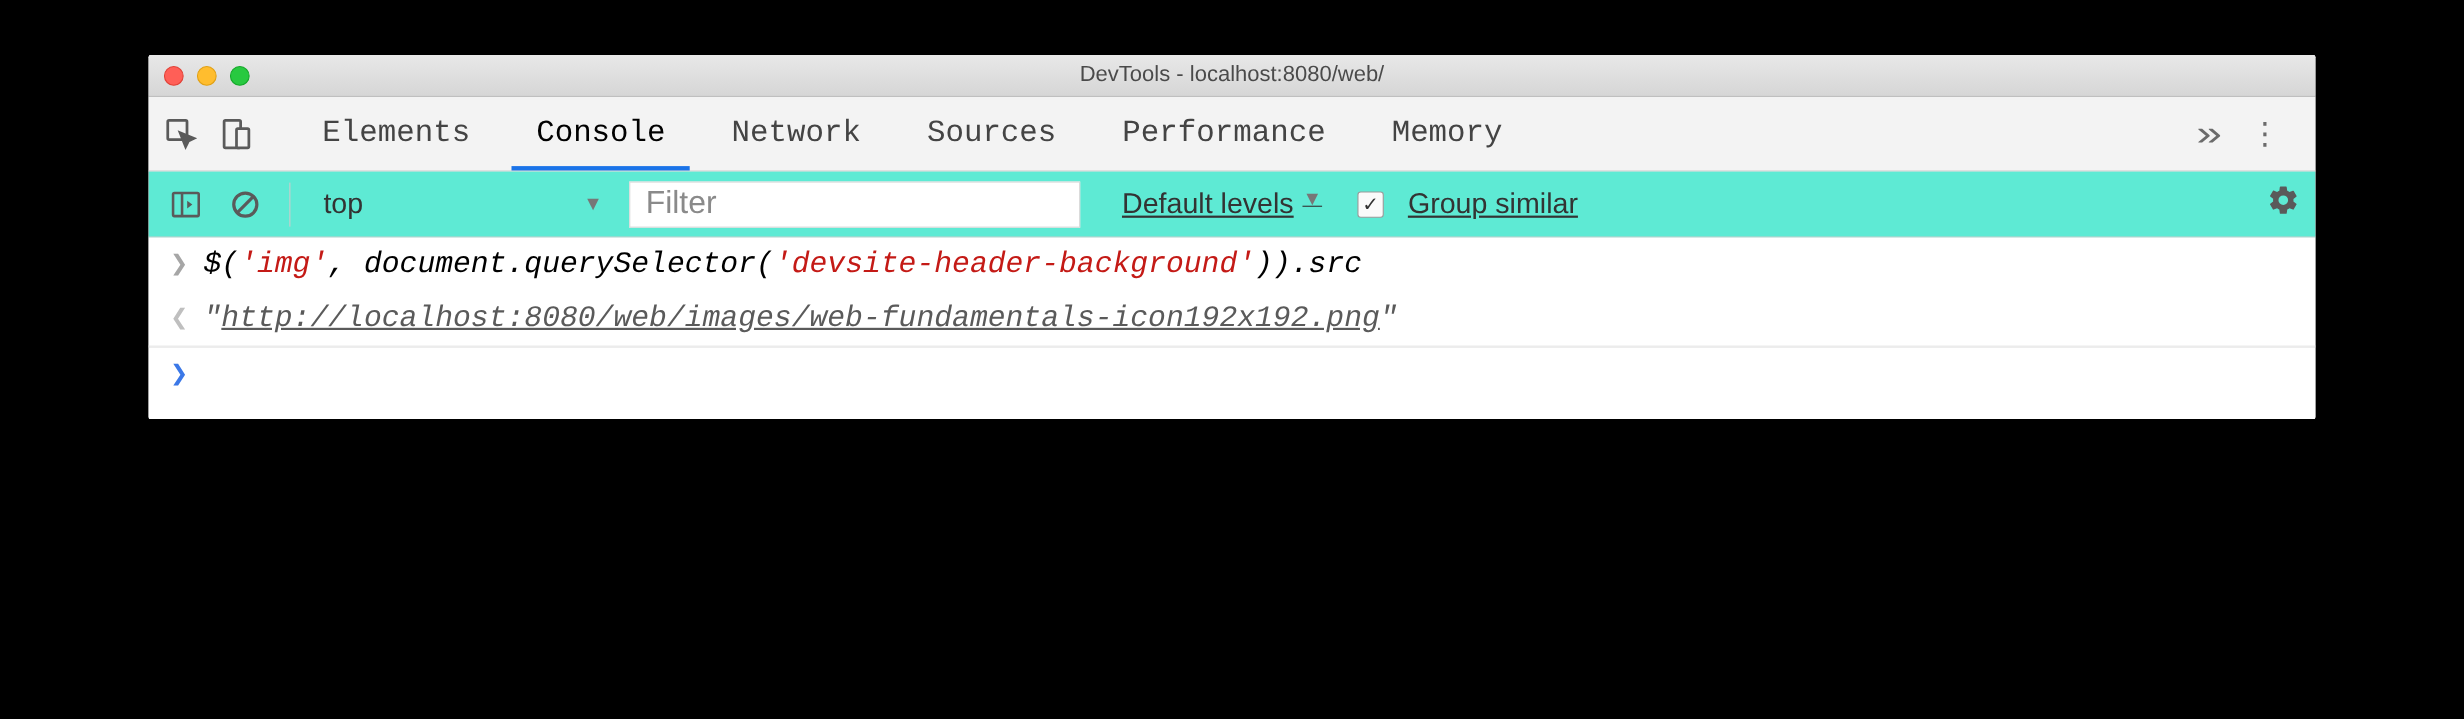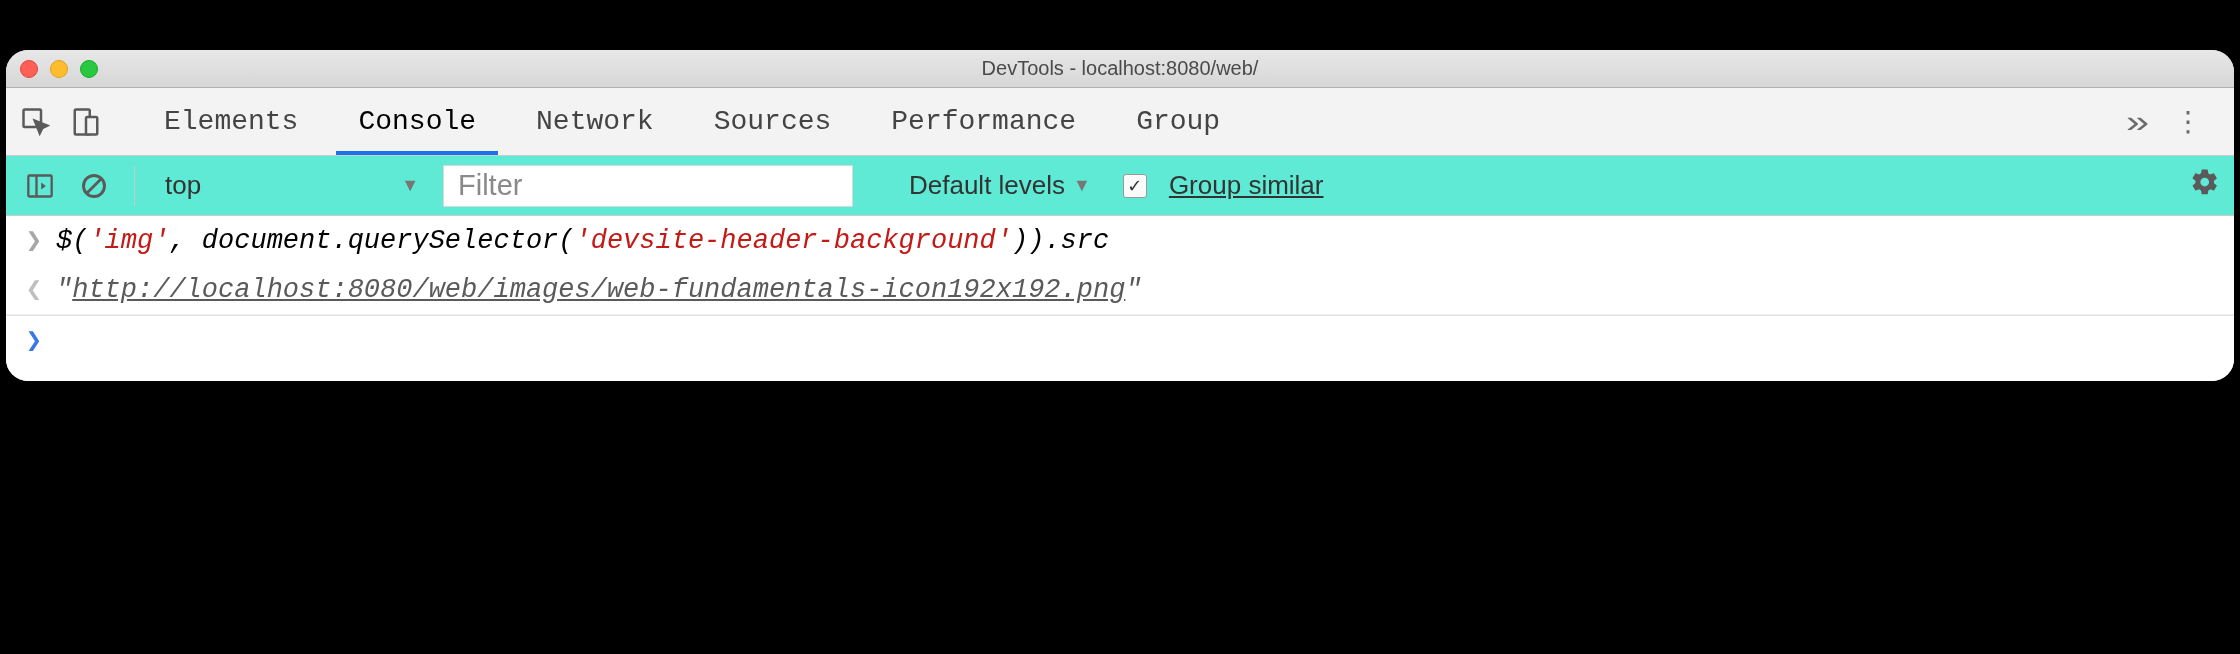--- a/index.html
+++ b/index.html
@@ -7,23 +7,23 @@
       background: #000;
       font-family: -apple-system, BlinkMacSystemFont, "Helvetica Neue", sans-serif;
       width: 2240px;
       height: 654px;
       display: flex;
       align-items: flex-start;
       justify-content: center;
       padding-top: 50px;
     }
     .window {
-      width: 2228px;
+      width: 1970px;
       background: #fff;
-      border-radius: 22px;
+      border-radius: 2px;
       box-shadow: 0 30px 80px rgba(0,0,0,0.6);
       overflow: hidden;
     }
     .titlebar {
       height: 38px;
       background: linear-gradient(#e8e8e8, #d6d6d6);
       border-bottom: 1px solid #b0b0b0;
       display: flex;
       align-items: center;
       position: relative;
@@ -147,24 +147,24 @@
       background: #fff;
       border: 1px solid #d8d8d8;
       height: 42px;
       width: 410px;
       padding: 0 14px;
       font-size: 29px;
       color: #333;
     }
     .filter-input::placeholder { color: #8a8a8a; }
     .levels {
-      margin-left: 42px;
-      display: flex;
-      align-items: center;
+      margin-left: 24px;
+      display: flex;
       gap: 8px;
+      text-decoration: underline;
     }
     .checkbox {
       width: 24px;
       height: 24px;
       border: 1px solid #999;
       border-radius: 3px;
       background: #fafafa;
       display: flex;
       align-items: center;
       justify-content: center;
@@ -255,21 +255,21 @@
       <div class="tab">
           <span>Network</span>
         </div>
       <div class="tab">
           <span>Sources</span>
         </div>
       <div class="tab">
           <span>Performance</span>
         </div>
       <div class="tab">
-          <span>Group</span>
+          <span>Memory</span>
         </div>
     </div>
     <div class="tabbar-right">
       <div class="chevrons">»</div>
       <div class="vdots">⋮</div>
     </div>
   </div>
 
   <div class="toolbar">
     <div class="icon-box">

